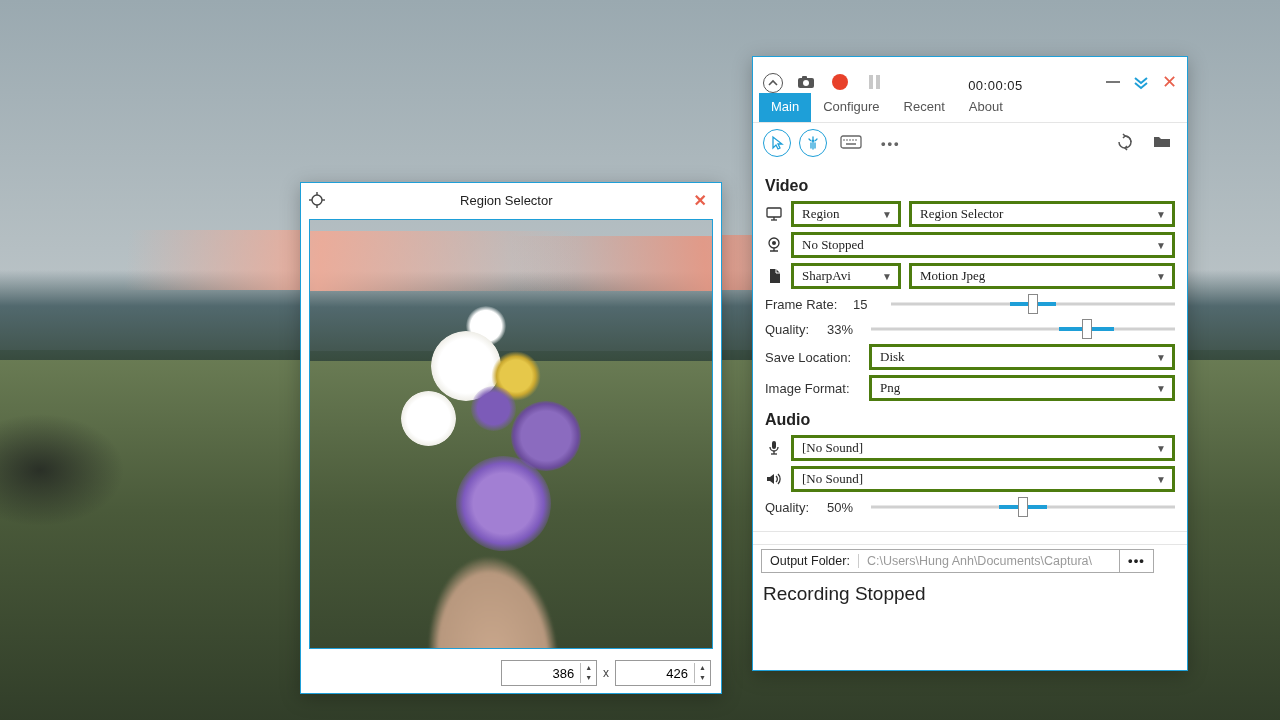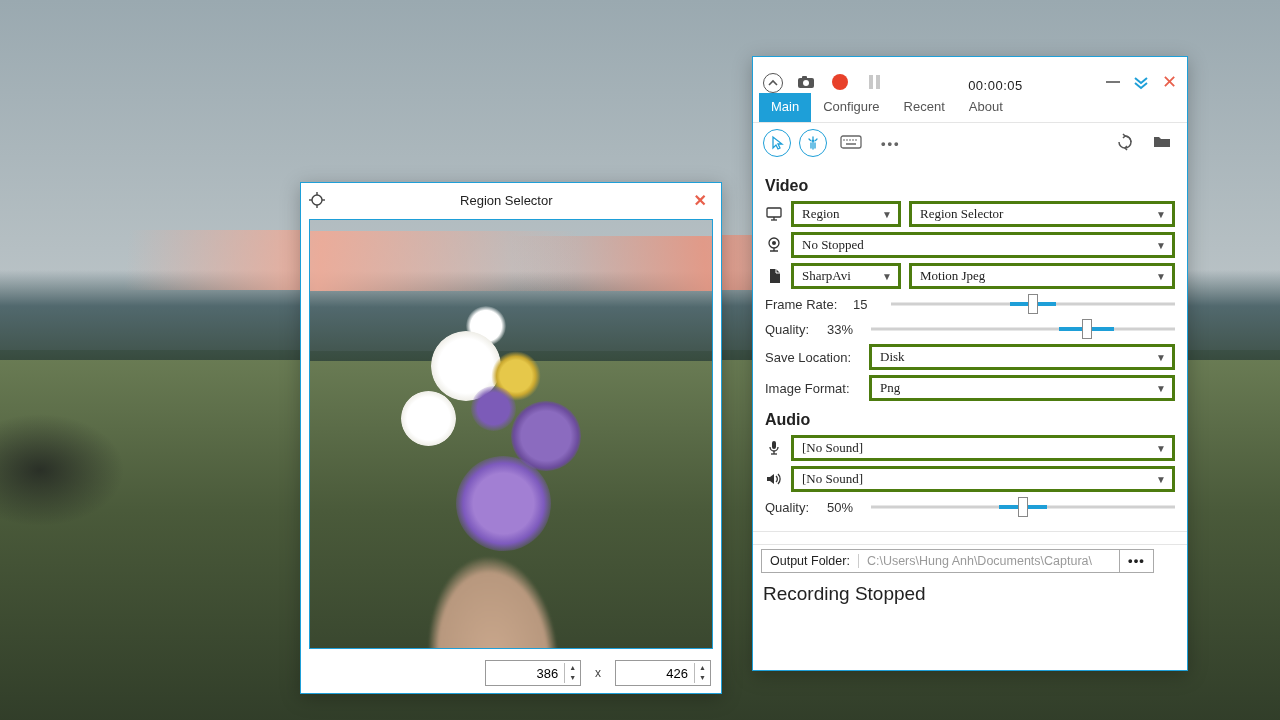--- a/index.html
+++ b/index.html
@@ -43,21 +43,21 @@
   .region-win { left:300px; top:182px; width:422px; height:512px; }
   .region-title { height:34px; display:flex; align-items:center; padding:0 8px; }
   .region-title .t { flex:1; text-align:center; font-size:13px; }
   .region-title .x { color:#e8604c; font-size:16px; font-weight:bold; padding:4px 6px; cursor:pointer;}
   .target-icon svg { display:block; }
   .region-body { position:absolute; left:8px; right:8px; top:36px; bottom:44px; border:1px solid #1e9fd8; overflow:hidden; background:#7d8c6a;}
   
   .region-clip {
     position:absolute; width:1280px; height:720px; left:-309px; top:-219px;
   }
-  .region-foot { position:absolute; left:0; right:0; bottom:0; height:40px; display:flex; justify-content:flex-end; align-items:center; gap:14px; padding:0 10px; background:#fff;}
+  .region-foot { position:absolute; left:0; right:0; bottom:0; height:40px; display:flex; justify-content:flex-end; align-items:center; gap:6px; padding:0 10px; background:#fff;}
   .numbox { display:flex; align-items:center; border:1px solid #999; height:26px; background:#fff;}
   .numbox input { border:none; width:78px; text-align:right; padding:0 6px; font-size:13px; outline:none;}
   .spinners { display:flex; flex-direction:column; border-left:1px solid #bbb;}
   .spinners span { font-size:7px; line-height:8px; padding:1px 4px; color:#444; cursor:pointer;}
   .dim-x { font-size:12px; color:#444; }
   
   .app-win { left:752px; top:56px; width:436px; height:615px; }
   .app-top { height:36px; display:flex; align-items:flex-end; padding:0 10px; gap:12px;}
   .ibtn { width:22px; height:22px; display:flex; align-items:center; justify-content:center; color:#555;}
   .ibtn.circ { border:1.5px solid #555; border-radius:50%; width:20px; height:20px;}

